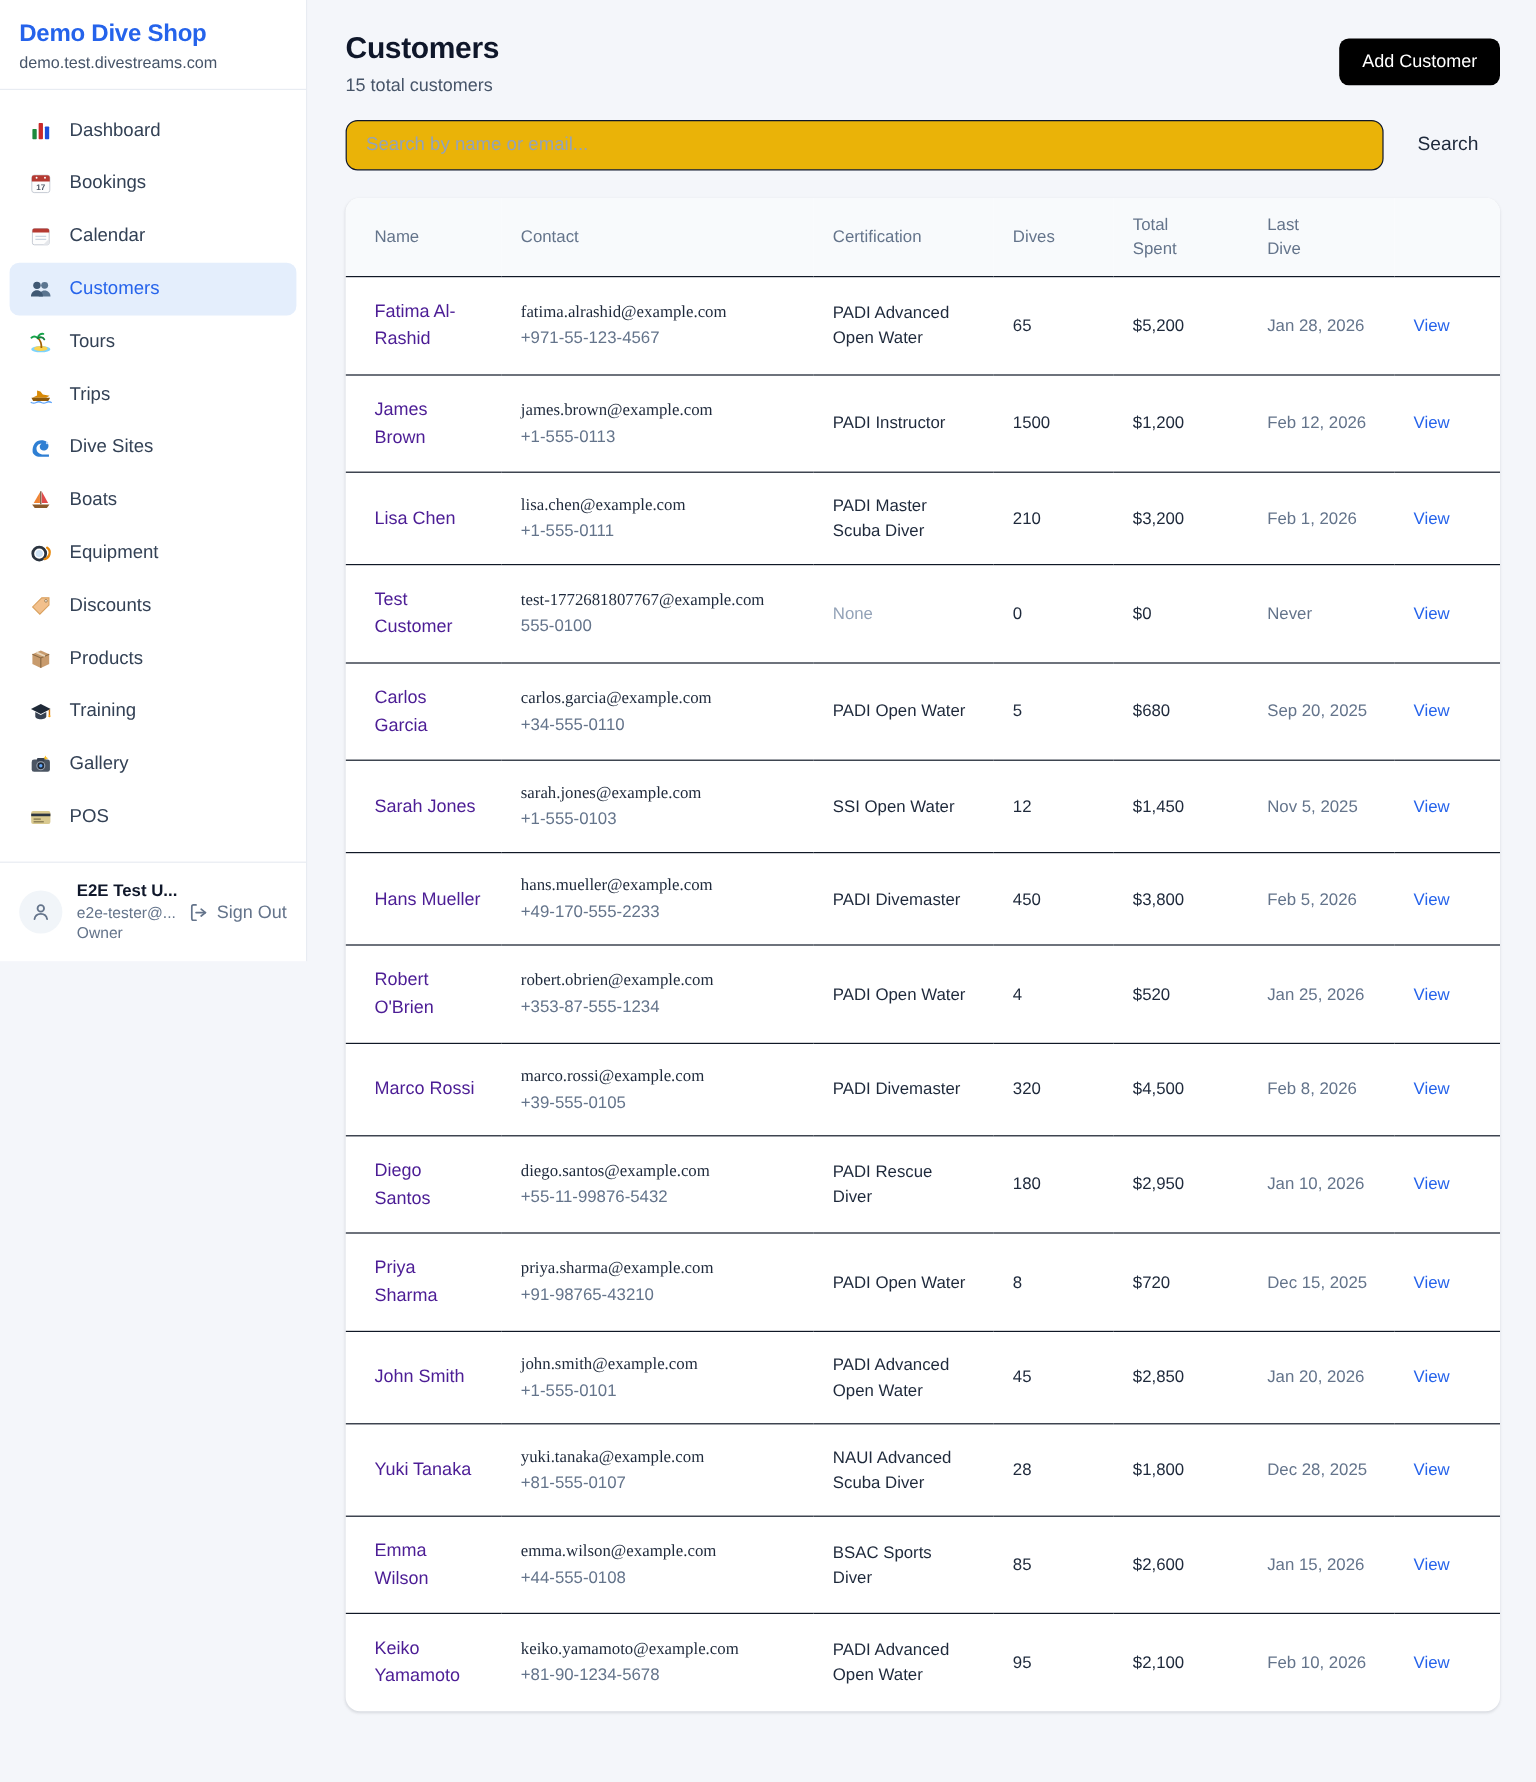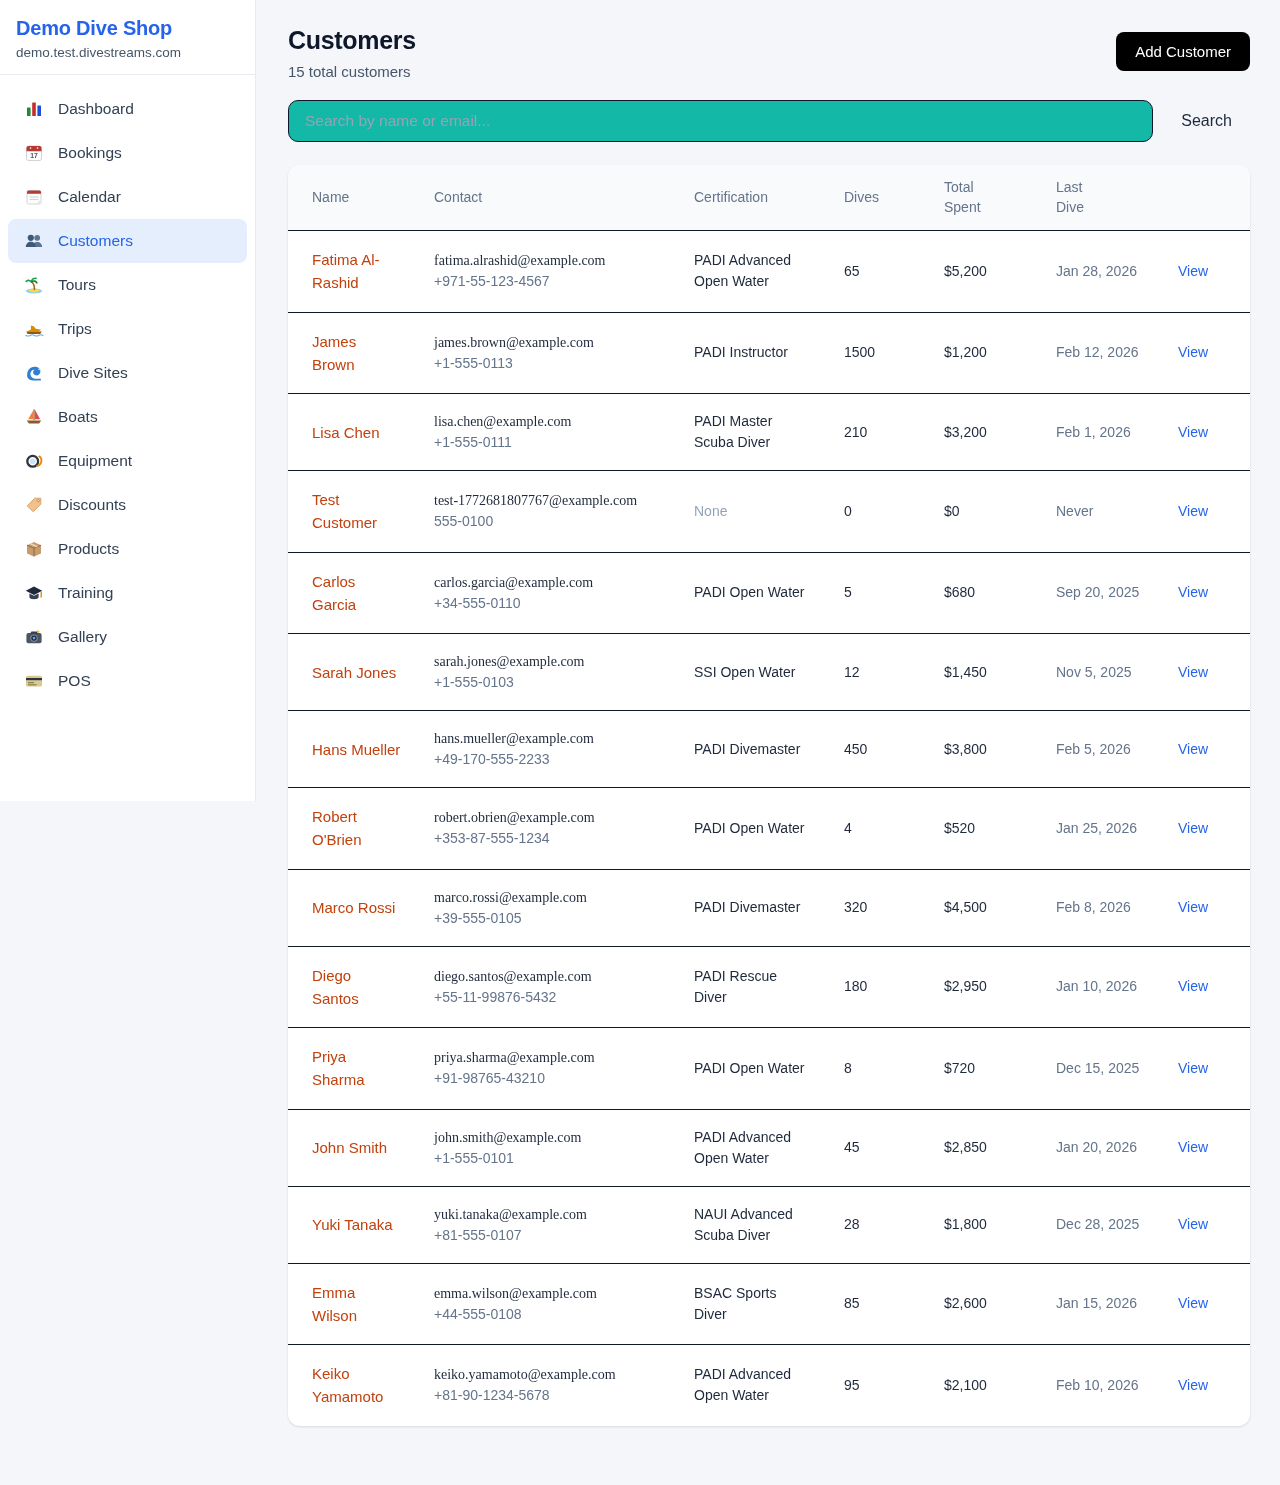--- a/index.html
+++ b/index.html
@@ -56,21 +56,21 @@
   .page-title { font-size: 25px; font-weight: 700; color: #0f172a; letter-spacing: -0.3px; }
   .page-subtitle { font-size: 15px; color: #475569; margin-top: 8px; }
   .btn-primary {
     background: #000000; color: #ffffff; border: none; border-radius: 8px;
     font-size: 15px; font-weight: 500; padding: 11px 19px; cursor: pointer;
     margin-top: 6px; font-family: inherit;
   }
   .search-row { display: flex; align-items: center; margin-top: 20px; }
   .search-input {
     flex: 1; height: 42px; border: 1px solid #0f172a; border-radius: 10px;
-    background: #14b8a6; padding: 0 16px; font-size: 15.5px; color: #0f172a;
+    background: #eab308; padding: 0 16px; font-size: 15.5px; color: #0f172a;
     font-family: inherit; outline: none;
   }
   .search-input::placeholder { color: #94a3b8; }
   .search-btn {
     background: transparent; border: none; color: #1e293b; font-size: 16px;
     margin-left: 28px; margin-right: 18px; cursor: pointer; font-family: inherit;
   }
 
   
   .card {
@@ -87,21 +87,21 @@
   }
   th:first-child, td:first-child { padding-left: 24px; }
   th:last-child, td:last-child { padding-right: 24px; }
   th .th-narrow { display: inline-block; width: 44px; }
   td {
     padding: 17px 16px; font-size: 14px; color: #1e293b;
     vertical-align: middle; line-height: 1.5; word-wrap: break-word;
   }
   tbody tr { border-bottom: 1px solid #101826; }
   tbody tr:last-child { border-bottom: none; }
-  .name-link { color: #c2410c; font-size: 15px; font-weight: 500; text-decoration: none; cursor: pointer; display: inline-block; line-height: 1.55; }
+  .name-link { color: #4c1d95; font-size: 15px; font-weight: 500; text-decoration: none; cursor: pointer; display: inline-block; line-height: 1.55; }
   .cell-email { color: #1e293b; font-family: Liberation Serif, serif; }
   .cell-phone { color: #64748b; }
   .cell-cert.muted { color: #94a3b8; text-align: right; }
   .cell-last { color: #64748b; }
   .view-link { color: #2563eb; text-decoration: none; cursor: pointer; font-size: 14px; }
 </style>
 </head>
 <body>
 
 <div class="layout">
@@ -258,20 +258,41 @@
             <svg viewBox="0 0 20 20">
               <rect x="2" y="4.8" width="16" height="10.8" rx="1.6" fill="#d9c98f"></rect>
               <rect x="2" y="7" width="16" height="2.2" fill="#2b3440"></rect>
               <rect x="4" y="11" width="6" height="1.2" fill="#8c7f55"></rect>
               <rect x="4" y="13.2" width="8.5" height="1.2" fill="#8c7f55"></rect>
             </svg>
           </span>
           <span class="nav-label">POS</span>
         </div>
       </nav>
+    <div class="user-box">
+      <div class="avatar">
+        <svg viewBox="0 0 24 24" fill="none" stroke="#64748b" stroke-width="2" stroke-linecap="round">
+          <circle cx="12" cy="8" r="3.6"></circle>
+          <path d="M5 20c.6-4 3.4-6 7-6s6.4 2 7 6"></path>
+        </svg>
+      </div>
+      <div class="user-info">
+        <div class="user-name">E2E Test U...</div>
+        <div class="user-email">e2e-tester@...</div>
+        <div class="user-role">Owner</div>
+      </div>
+      <div class="signout">
+        <svg viewBox="0 0 24 24" fill="none" stroke="#64748b" stroke-width="2" stroke-linecap="round" stroke-linejoin="round">
+          <path d="M9 21H6a2 2 0 0 1-2-2V5a2 2 0 0 1 2-2h3"></path>
+          <polyline points="15 16 20 12 15 8"></polyline>
+          <line x1="20" y1="12" x2="9" y2="12"></line>
+        </svg>
+        <span>Sign Out</span>
+      </div>
+    </div>
   </aside>
 
   <main class="main">
     <div class="main-header">
       <div>
         <div class="page-title">Customers</div>
         <div class="page-subtitle">15 total customers</div>
       </div>
       <button class="btn-primary">Add Customer</button>
     </div>

